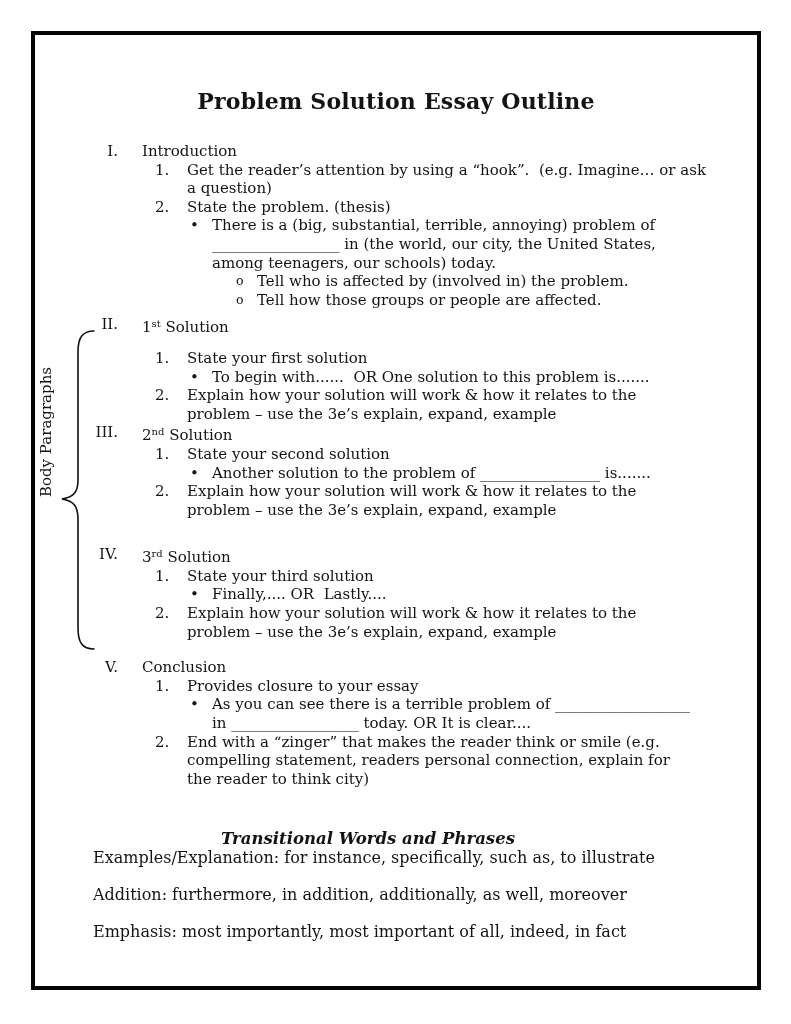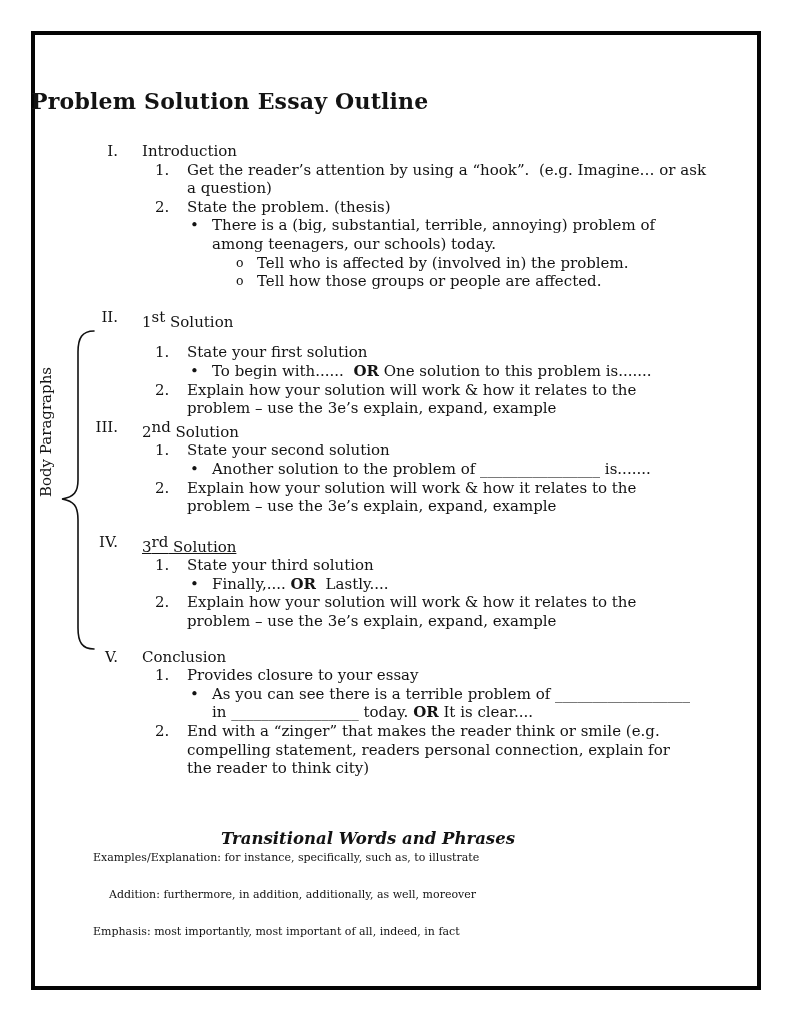--- a/index.html
+++ b/index.html
@@ -12,59 +12,60 @@
     overflow:hidden;
   }
   .page-border {
     position:absolute; left:31px; top:31px;
     width:730px; height:959px;
     border:4px solid #050505;
     box-sizing:border-box;
   }
   .doc-title {
     position:absolute; left:31px; top:73px; width:730px;
+    text-align:center;
     font-size:22px; font-weight:bold;
     letter-spacing:0.2px;
   }
   #outline {
     position:absolute; left:0; top:142px; width:791px;
     font-size:15px; line-height:18.6px;
   }
   .row { position:relative; }
   .row .marker { position:absolute; white-space:pre; }
   .row.roman  { padding-left:142px; }
   .row.roman .marker { left:90px; width:28px; text-align:right; }
   .row.num, .row.cont-num { padding-left:187px; }
   .row.num .marker { left:155px; }
   .row.bullet, .row.cont-bullet { padding-left:212px; }
   .row.bullet .marker { left:190px; }
   .row.circle { padding-left:257px; }
   .row.circle .marker { left:236px; font-size:12.5px; }
   .seg { white-space:pre; }
-  .seg.b { font-weight:bold; }
-  .seg.sup { font-size:15px; vertical-align:5px; letter-spacing:0; }
+  .seg.b { font-weight:normal; }
+  .seg.sup { font-size:10px; vertical-align:5px; letter-spacing:0; }
   .side-label {
     position:absolute; left:46px; top:432px;
     transform:translate(-50%,-50%) rotate(-90deg);
     font-size:15px; white-space:nowrap;
   }
   .brace {
     position:absolute; left:61px; top:330px;
   }
   .transitions-heading {
     position:absolute; left:31px; top:829px; width:674px;
     text-align:center;
     font-size:16.5px; font-weight:bold; font-style:italic;
   }
   .transition-line {
     position:absolute; left:93px;
-    font-size:11px; line-height:18.6px; white-space:pre;
+    font-size:16px; line-height:18.6px; white-space:pre;
   }
   .tl0 { top:849px; }
-  .tl1 { top:886px;margin-left:16px; }
+  .tl1 { top:886px; }
   .tl2 { top:923px; }
 </style>
 </head>
 <body>
 
 <div class="page-border"></div>
 
 <h1 class="doc-title">Problem Solution Essay Outline</h1>
 
 <div class="side-label">Body Paragraphs</div>
@@ -72,34 +73,35 @@
 <svg class="brace" width="34" height="320" viewBox="0 0 34 320">
   <path d="M 33 1 C 21 1 17 8 17 22 L 17 150 C 17 162 13 167 1 169 C 13 171 17 176 17 190 L 17 298 C 17 312 21 319 33 319" fill="none" stroke="#111111" stroke-width="1.6" stroke-linecap="round"></path>
 </svg>
 
 <div id="outline">
     <div class="row roman"><span class="marker">I.</span><span class="seg">Introduction</span></div>
     <div class="row num"><span class="marker">1.</span><span class="seg">Get the reader’s attention by using a “hook”.  (e.g. Imagine… or ask</span></div>
     <div class="row cont-num"><span class="seg">a question)</span></div>
     <div class="row num"><span class="marker">2.</span><span class="seg">State the problem. (thesis)</span></div>
     <div class="row bullet"><span class="marker">•</span><span class="seg">There is a (big, substantial, terrible, annoying) problem of</span></div>
+    <div class="row cont-bullet"><span class="seg">_________________ in (the world, our city, the United States,</span></div>
     <div class="row cont-bullet"><span class="seg">among teenagers, our schools) today.</span></div>
     <div class="row circle"><span class="marker">o</span><span class="seg">Tell who is affected by (involved in) the problem.</span></div>
     <div class="row circle"><span class="marker">o</span><span class="seg">Tell how those groups or people are affected.</span></div>
-    <div class="row roman" style="margin-top: 17px;"><span class="marker">II.</span><span class="seg">1</span><span class="seg sup">st</span><span class="seg"> Solution</span></div>
+    <div class="row roman" style="margin-top: 6px;"><span class="marker">II.</span><span class="seg">1</span><span class="seg sup">st</span><span class="seg"> Solution</span></div>
     <div class="row num" style="margin-top: 12px;"><span class="marker">1.</span><span class="seg">State your first solution</span></div>
     <div class="row bullet"><span class="marker">•</span><span class="seg">To begin with......  </span><span class="seg b">OR</span><span class="seg"> One solution to this problem is.......</span></div>
     <div class="row num"><span class="marker">2.</span><span class="seg">Explain how your solution will work &amp; how it relates to the</span></div>
     <div class="row cont-num"><span class="seg">problem – use the 3e’s explain, expand, example</span></div>
     <div class="row roman" style=""><span class="marker">III.</span><span class="seg">2</span><span class="seg sup">nd</span><span class="seg"> Solution</span></div>
     <div class="row num"><span class="marker">1.</span><span class="seg">State your second solution</span></div>
     <div class="row bullet"><span class="marker">•</span><span class="seg">Another solution to the problem of ________________ is.......</span></div>
     <div class="row num"><span class="marker">2.</span><span class="seg">Explain how your solution will work &amp; how it relates to the</span></div>
     <div class="row cont-num"><span class="seg">problem – use the 3e’s explain, expand, example</span></div>
-    <div class="row roman" style="margin-top: 17px; text-decoration: underline;"><span class="marker">IV.</span><span class="seg">3</span><span class="seg sup">rd</span><span class="seg"> Solution</span></div>
+    <div class="row roman" style="margin-top: 26px;"><span class="marker">IV.</span><span class="seg">3</span><span class="seg sup">rd</span><span class="seg"> Solution</span></div>
     <div class="row num"><span class="marker">1.</span><span class="seg">State your third solution</span></div>
     <div class="row bullet"><span class="marker">•</span><span class="seg">Finally,.... </span><span class="seg b">OR</span><span class="seg">  Lastly....</span></div>
     <div class="row num"><span class="marker">2.</span><span class="seg">Explain how your solution will work &amp; how it relates to the</span></div>
     <div class="row cont-num"><span class="seg">problem – use the 3e’s explain, expand, example</span></div>
     <div class="row roman" style="margin-top: 17px;"><span class="marker">V.</span><span class="seg">Conclusion</span></div>
     <div class="row num"><span class="marker">1.</span><span class="seg">Provides closure to your essay</span></div>
     <div class="row bullet"><span class="marker">•</span><span class="seg">As you can see there is a terrible problem of __________________</span></div>
     <div class="row cont-bullet"><span class="seg">in _________________ today. </span><span class="seg b">OR</span><span class="seg"> It is clear....</span></div>
     <div class="row num"><span class="marker">2.</span><span class="seg">End with a “zinger” that makes the reader think or smile (e.g.</span></div>
     <div class="row cont-num"><span class="seg">compelling statement, readers personal connection, explain for</span></div>

